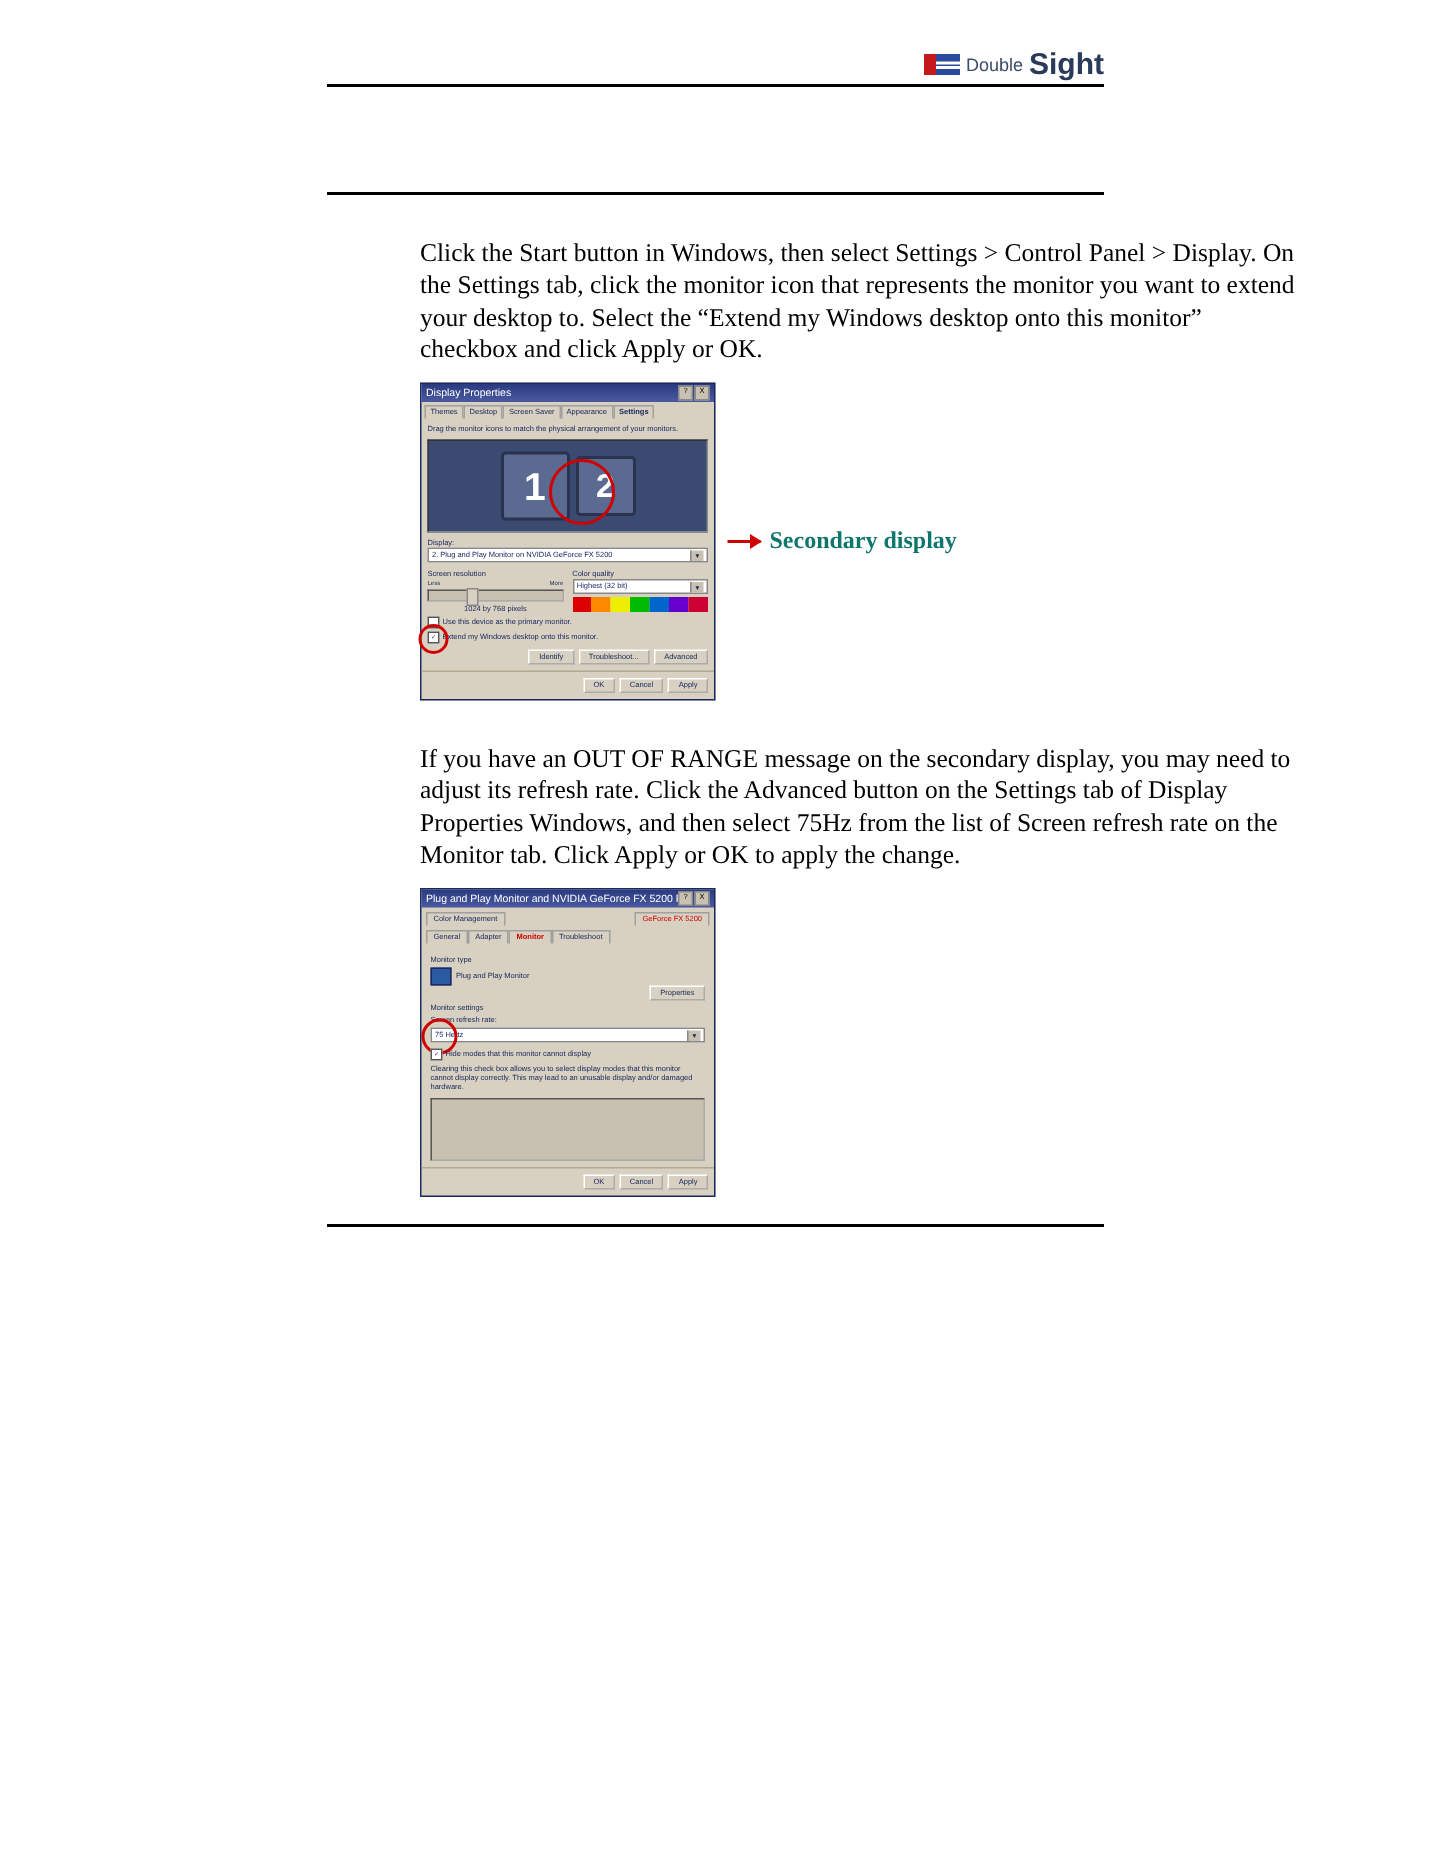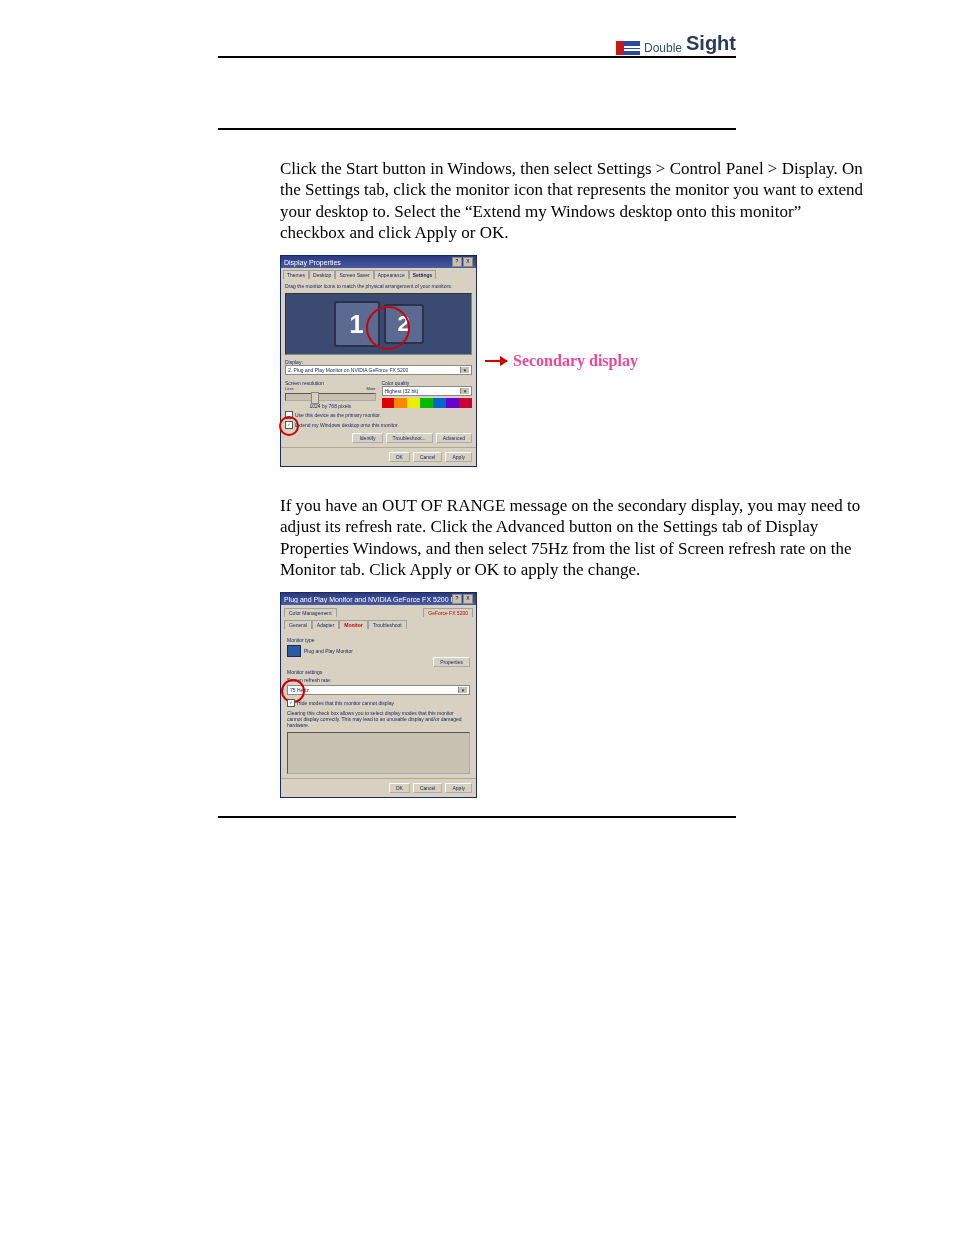--- a/index.html
+++ b/index.html
@@ -17,21 +17,21 @@
   .header {
     margin: 0 218px 0 218px;
     border-bottom: 2px solid #000;
     height: 26px;
     display: flex;
     justify-content: flex-end;
     align-items: center;
   }
   .brand {
     display: flex;
-    align-items: flex-end;
+    align-items: center;
     gap: 4px;
     padding-left: 23px;
   }
   .brand-flag {
     width: 24px;
     height: 14px;
     display: inline-block;
   }
   .brand-text1 {
     font-family: Arial, sans-serif;
@@ -260,21 +260,21 @@
     position: absolute;
     right: -1px;
     top: -4px;
     border-left: 8px solid #d00000;
     border-top: 5px solid transparent;
     border-bottom: 5px solid transparent;
   }
   .sec-label {
     font-family: "Times New Roman", serif;
     font-weight: bold;
-    color: #ec4899;
+    color: #0f766e;
     font-size: 16px;
     margin-left: 6px;
   }
   
   .dlg2 {
     width: 195px;
     background: #d8d0c0;
     border: 1px solid #1a2a60;
     font-family: Tahoma, Arial, sans-serif;
     font-size: 5px;

